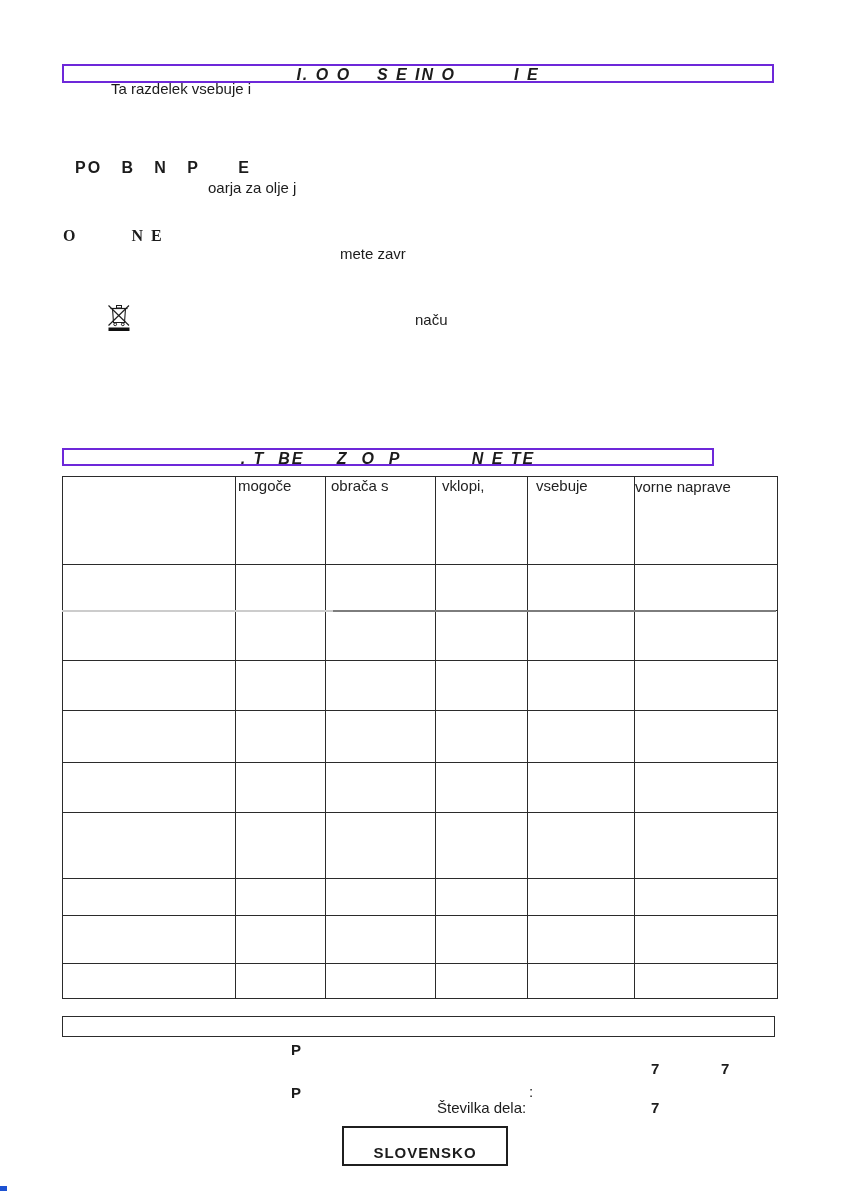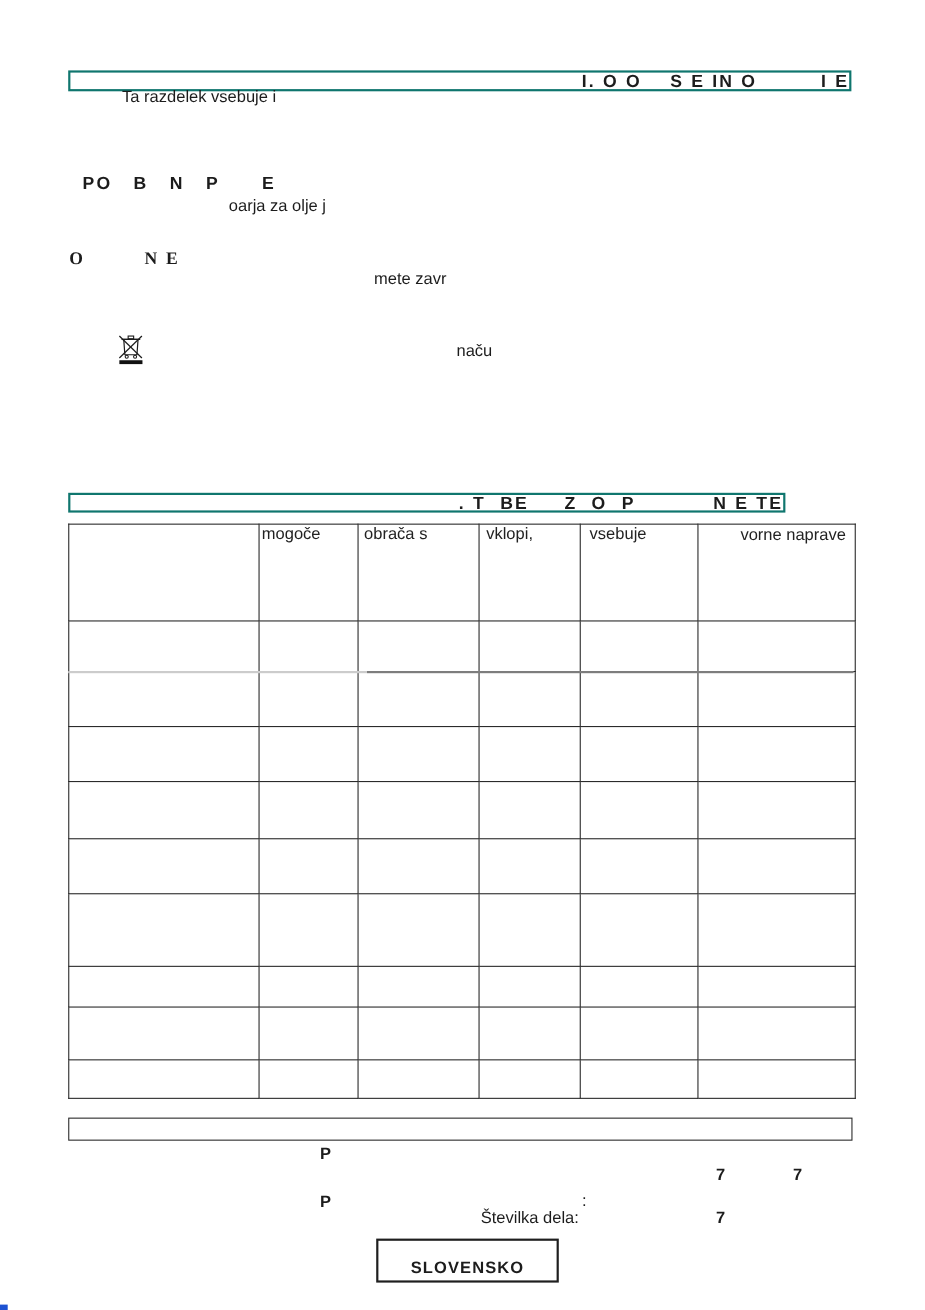--- a/index.html
+++ b/index.html
@@ -2,35 +2,35 @@
 <html><head>
 <meta charset="utf-8">
 <style>
   html,body{margin:0;padding:0;background:#ffffff;}
   .page{position:relative;width:841px;height:1191px;background:#ffffff;overflow:hidden;
         font-family:"Liberation Sans",sans-serif;color:#1c1c1c;}
   .abs{position:absolute;}
   .t{font-size:15px;line-height:1.2;}
   .b{font-weight:bold;}
   .pre{white-space:pre;}
-  .hbox{border:2px solid #0f766e;text-align:right;box-sizing:border-box;}
+  .hbox{border:2px solid #6d28d9;text-align:center;box-sizing:border-box;font-style:italic;}
   .hbox .ht{font-size:16px;font-weight:bold;letter-spacing:2px;}
 
   
   table.tt{border-collapse:collapse;table-layout:fixed;position:absolute;left:62px;top:476px;
            width:715px;}
   table.tt td{border:1.4px solid #2b2b2b;padding:0;vertical-align:top;font-size:15px;color:#222;}
   tr.hdr{height:88px;}
   tr.hdr td{}
   tr.hdr td.c1{padding-top:0;}
   tr.hdr td.c2{padding-left:2px;}
   tr.hdr td.c3{padding-left:5px;}
   tr.hdr td.c4{padding-left:6px;}
   tr.hdr td.c5{padding-left:8px;}
-  tr.hdr td.c6{padding-top:1px;text-align:right;padding-right:8px;border-left-color:#9a9a9a;}
+  tr.hdr td.c6{padding-top:1px;padding-right:8px;border-left-color:#9a9a9a;}
   tr.r1{height:46px;} tr.r2{height:50px;} tr.r3{height:50px;} tr.r4{height:52px;}
   tr.r5{height:50px;} tr.r6{height:66px;} tr.r7{height:37px;} tr.r8{height:48px;}
   tr.r9{height:35px;}
 
   .grayline{left:62px;top:610px;width:714px;height:2px;
             background:linear-gradient(90deg,#cccccc 0 38%,#7d7d7d 38% 100%);}
   .underbox{left:62px;top:1016px;width:711px;height:19px;border:1.5px solid #2c2c2c;}
   .langbox{left:342px;top:1126px;width:162px;height:20px;border:2px solid #1f1f1f;
            text-align:center;font-size:15px;font-weight:bold;letter-spacing:1px;padding-top:16px;}
   .bluemark{left:0;top:1186px;width:7px;height:5px;background:#1d52d2;}

